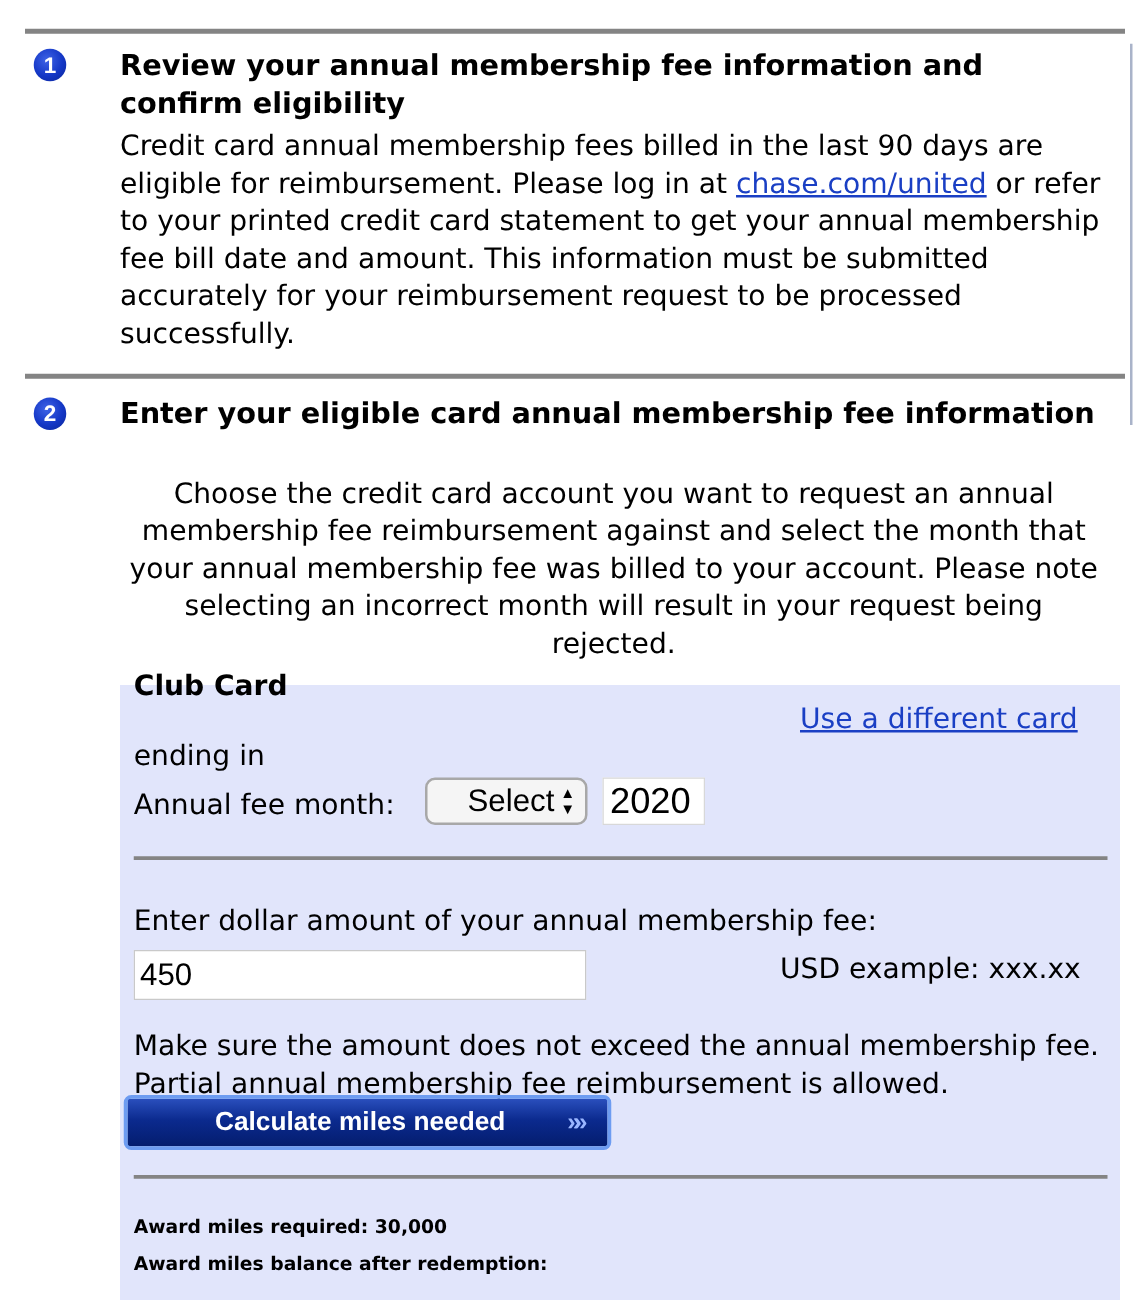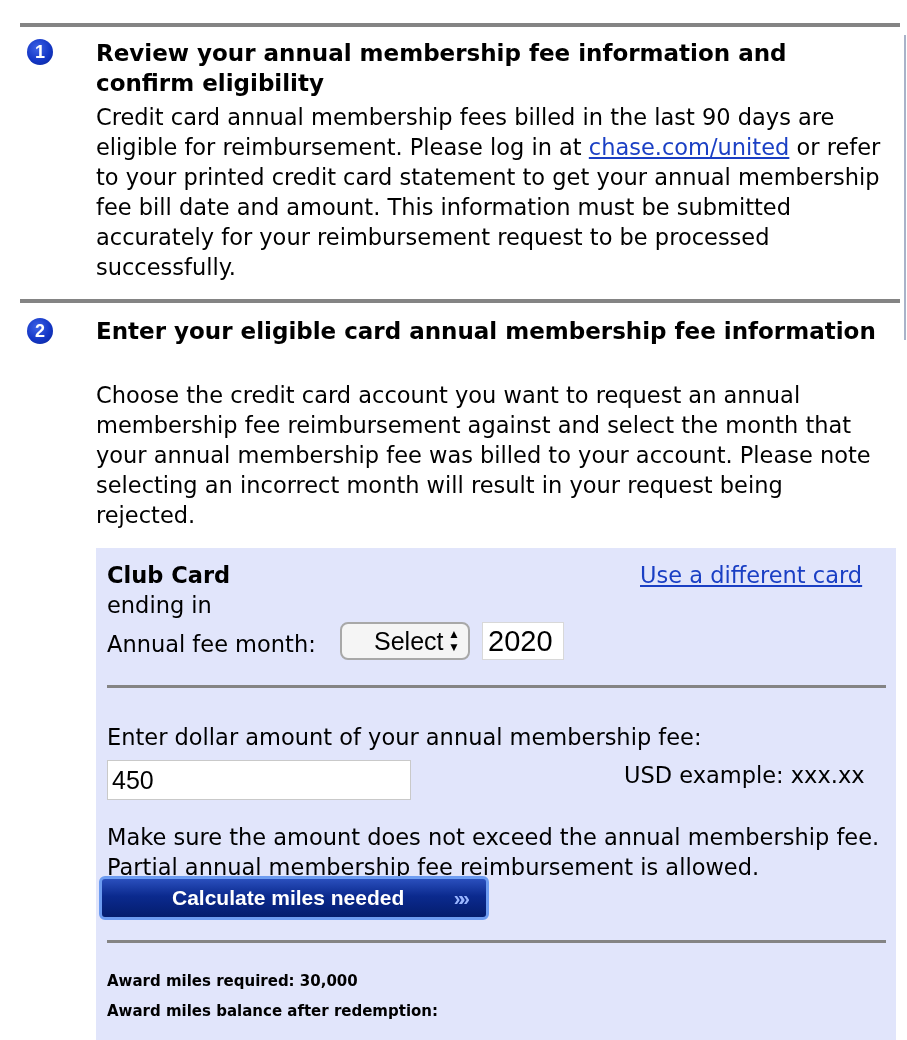--- a/index.html
+++ b/index.html
@@ -17,21 +17,21 @@
   .panel { position:absolute; left:96px; top:548px; width:800px; height:492px; background:#e1e5fb; }
   .abs { position:absolute; }
   .t22 { font-size:22.5px; line-height:30px; }
   .select-box { position:absolute; left:340px; top:622px; width:130px; height:38px; box-sizing:border-box;
                 border:2px solid #a8a8a8; border-radius:8px; background:#f5f5f5;
                 font-family:"Liberation Sans", sans-serif; font-size:25px; line-height:34px; padding-left:32px; }
   .select-arrows { position:absolute; right:8px; top:4px; font-size:12px; line-height:13px; text-align:center; }
   .year-box { position:absolute; left:482px; top:622px; width:82px; height:38px; box-sizing:border-box;
               background:#fff; border:1px solid #d8d8d8; font-family:"Liberation Sans", sans-serif;
               font-size:29px; line-height:36px; padding-left:5px; }
-  .amount-input { position:absolute; left:107px; top:760px; width:304px; height:40px; box-sizing:border-box;
+  .amount-input { position:absolute; left:107px; top:760px; width:362px; height:40px; box-sizing:border-box;
                   background:#fff; border:1px solid #c9c9c9; font-family:"Liberation Sans", sans-serif;
                   font-size:25px; line-height:38px; padding-left:4px; }
   .calc-btn { position:absolute; left:99px; top:876px; width:390px; height:44px; box-sizing:border-box;
               border:3px solid #6d9cf1; border-radius:6px;
               background:linear-gradient(#2a4fbd 0%, #0b2a8e 45%, #041d6e 100%);
               color:#fff; font-weight:bold; font-size:21px; line-height:38px;
               font-family:"Liberation Sans", sans-serif; }
   .calc-label { position:absolute; left:70px; top:0; }
   .calc-chev { position:absolute; right:22px; top:0; color:#9ab6ff; font-size:20px; letter-spacing:-6px; }
   .result { position:absolute; left:107px; font-weight:bold; font-size:15px; line-height:30px;
@@ -44,24 +44,24 @@
 <div class="side-line" style="left:904px; top:35px; height:305px;"></div>
 <div class="badge" style="left:27px; top:39px;">1</div>
 <div class="step-title" style="top:38px;">Review your annual membership fee information and confirm eligibility</div>
 <div class="step-body" style="top:102px;">
   <span>Credit card annual membership fees billed in the last 90 days are eligible for reimbursement. Please log in at </span><a class="link" href="#">chase.com/united</a><span> or refer to your printed credit card statement to get your annual membership fee bill date and amount. This information must be submitted accurately for your reimbursement request to be processed successfully.</span>
 </div>
 
 <div class="hr" style="left:20px; top:299px; width:880px;"></div>
 <div class="badge" style="left:27px; top:318px;">2</div>
 <div class="step-title" style="top:316px;">Enter your eligible card annual membership fee information</div>
-<div class="step-body" style="top:380px;">Choose the credit card account you want to request an annual membership fee reimbursement against and select the month that your annual membership fee was billed to your account. Please note selecting an incorrect month will result in your request being rejected.</div>
+<div class="step-body" style="top:380px;text-align:center;">Choose the credit card account you want to request an annual membership fee reimbursement against and select the month that your annual membership fee was billed to your account. Please note selecting an incorrect month will result in your request being rejected.</div>
 
 <div class="panel"></div>
-<div class="abs t22" style="left:107px; top:560px; font-weight:bold;">Club Card</div>
+<div class="abs t22" style="left:107px; top:534px; font-weight:bold;">Club Card</div>
 <a class="abs t22 link" href="#" style="left:640px; top:560px;">Use a different card</a>
 <div class="abs t22" style="left:107px; top:590px;">ending in</div>
 <div class="abs t22" style="left:107px; top:629px;">Annual fee month:</div>
 <div class="select-box">
   <span>Select</span>
   <span class="select-arrows">▲<br>▼</span>
 </div>
 <div class="year-box">2020</div>
 
 <div class="hr" style="left:107px; top:685px; width:779px; height:3px;"></div>

